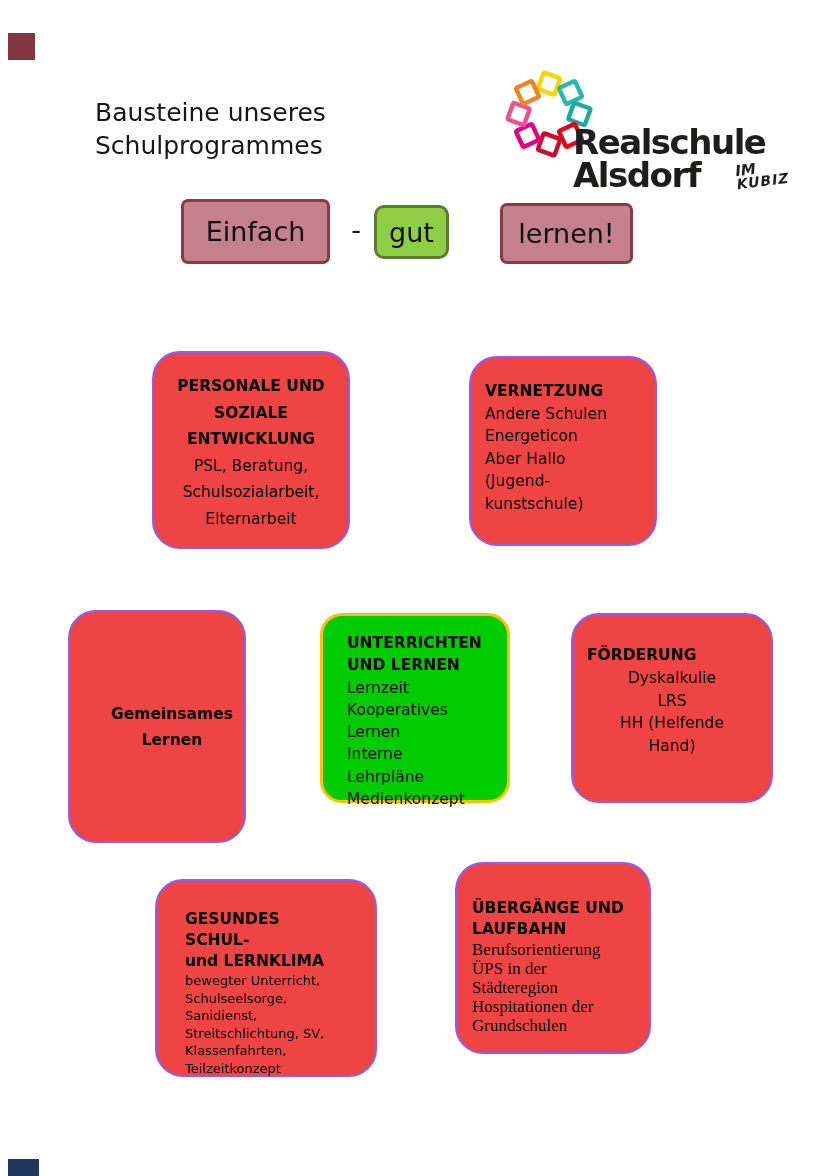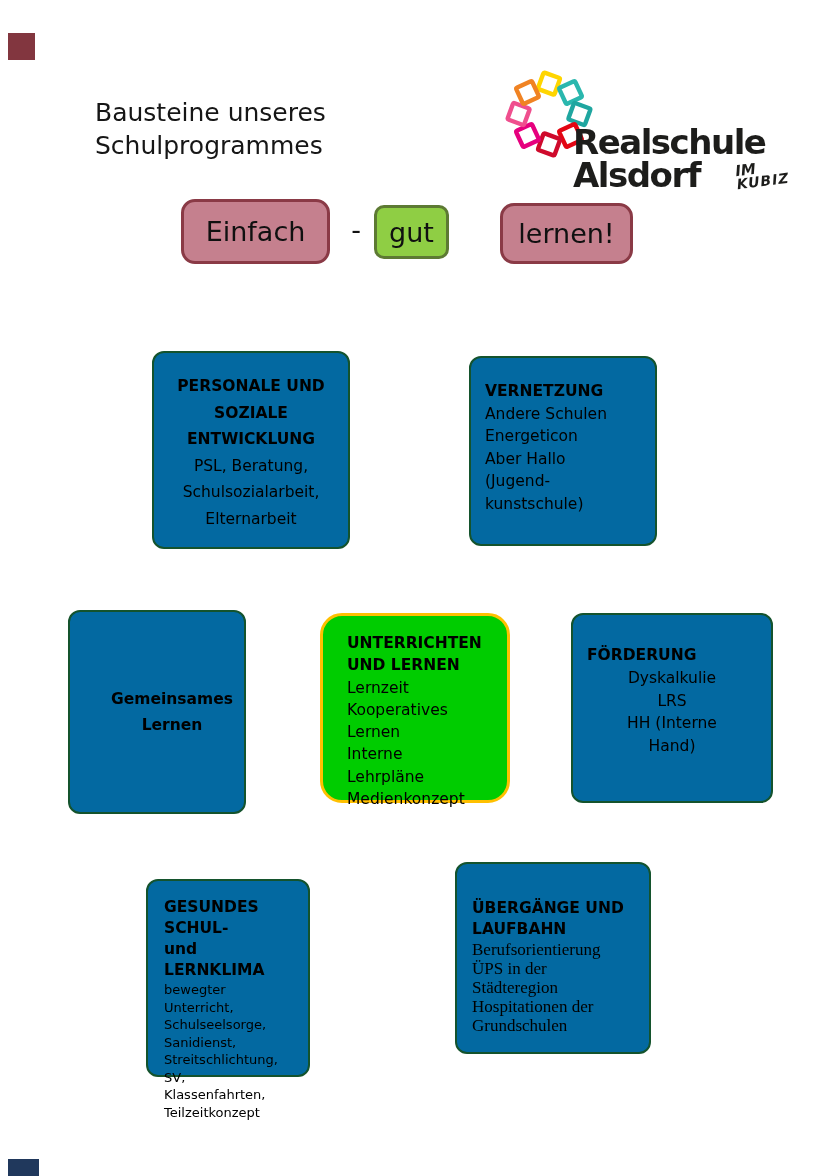--- a/index.html
+++ b/index.html
@@ -32,45 +32,45 @@
     position:absolute;left:241px;top:104px;transform:rotate(-7deg);
     font-style:italic;font-weight:700;color:#1d1d1b;line-height:13px;font-size:15px;
   }
   .tagline .t2{letter-spacing:1px;font-size:14px;}
 
   
   .slogan-box{
     position:absolute;display:flex;align-items:center;justify-content:center;
     font-size:27px;color:#101010;box-sizing:border-box;
   }
-  .slogan-pink{background:#c5808e;border:3px solid#8a3a46;border-radius:14px;}
+  .slogan-pink{background:#c5808e;border:3px solid#8a3a46;border-radius:7px;}
   .slogan-green{background:#8fce44;border:3px solid #5d7a33;border-radius:10px;}
   .box-einfach{left:181px;top:199px;width:149px;height:65px;}
   .box-gut{left:374px;top:205px;width:75px;height:54px;}
   .box-lernen{left:500px;top:203px;width:133px;height:61px;}
   .slogan-dash{position:absolute;left:344px;top:214px;width:24px;text-align:center;font-size:27px;}
 
   
   .block{
     position:absolute;box-sizing:border-box;color:#000;
-    background:#0369a1;border:2px solid #14532d;border-radius:12px;
+    background:#ef4444;border:2px solid #8b5cf6;border-radius:28px;
   }
   .block .title{font-weight:700;}
   .b-personale{left:152px;top:351px;width:198px;height:198px;padding:20px 8px;text-align:center;font-size:15.5px;line-height:26.5px;}
   .b-vernetzung{left:469px;top:356px;width:188px;height:190px;padding:22px 14px;font-size:15.5px;line-height:22.5px;}
-  .b-gemeinsames{left:68px;top:610px;width:178px;height:204px;display:flex;align-items:center;justify-content:center;text-align:center;font-size:15.5px;line-height:26px;padding-left:30px;}
+  .b-gemeinsames{left:68px;top:610px;width:178px;height:233px;display:flex;align-items:center;justify-content:center;text-align:center;font-size:15.5px;line-height:26px;padding-left:30px;}
   .b-unterrichten{
     left:320px;top:613px;width:190px;height:190px;padding:16px 24px;
     background:#00cc00;border:3px solid #ffc000;border-radius:22px;
     font-size:15.5px;line-height:22.3px;
   }
   .b-foerderung{left:571px;top:613px;width:202px;height:190px;padding:28px 14px;font-size:15.5px;}
   .b-foerderung .title{line-height:24px;}
   .b-foerderung .body{text-align:center;line-height:22.5px;}
-  .b-gesundes{left:146px;top:879px;width:164px;height:198px;padding:16px;font-size:15.5px;}
+  .b-gesundes{left:155px;top:879px;width:222px;height:198px;padding:28px;font-size:15.5px;}
   .b-gesundes .title{line-height:21px;}
   .b-gesundes .body{font-size:13px;line-height:17.5px;}
   .b-uebergaenge{left:455px;top:862px;width:196px;height:192px;padding:34px 15px 9px;font-size:15.5px;}
   .b-uebergaenge .title{line-height:21px;}
   .b-uebergaenge .body{font-size:17px;line-height:19px;font-family:Liberation Serif, serif;}
 </style>
 </head>
 <body>
 
 <div class="corner-tl"></div>
@@ -141,21 +141,21 @@
 Kooperatives
 Lernen
 Interne Lehrpläne
 Medienkonzept</div>
 </div>
 
 <div class="block b-foerderung">
   <div class="title pre">FÖRDERUNG</div>
   <div class="body pre">Dyskalkulie
 LRS
-HH (Interne
+HH (Helfende
 Hand)</div>
 </div>
 
 <div class="block b-gesundes">
   <div class="title pre">GESUNDES SCHUL-
 und LERNKLIMA</div>
   <div class="body pre">bewegter Unterricht,
 Schulseelsorge,
 Sanidienst,
 Streitschlichtung, SV,

